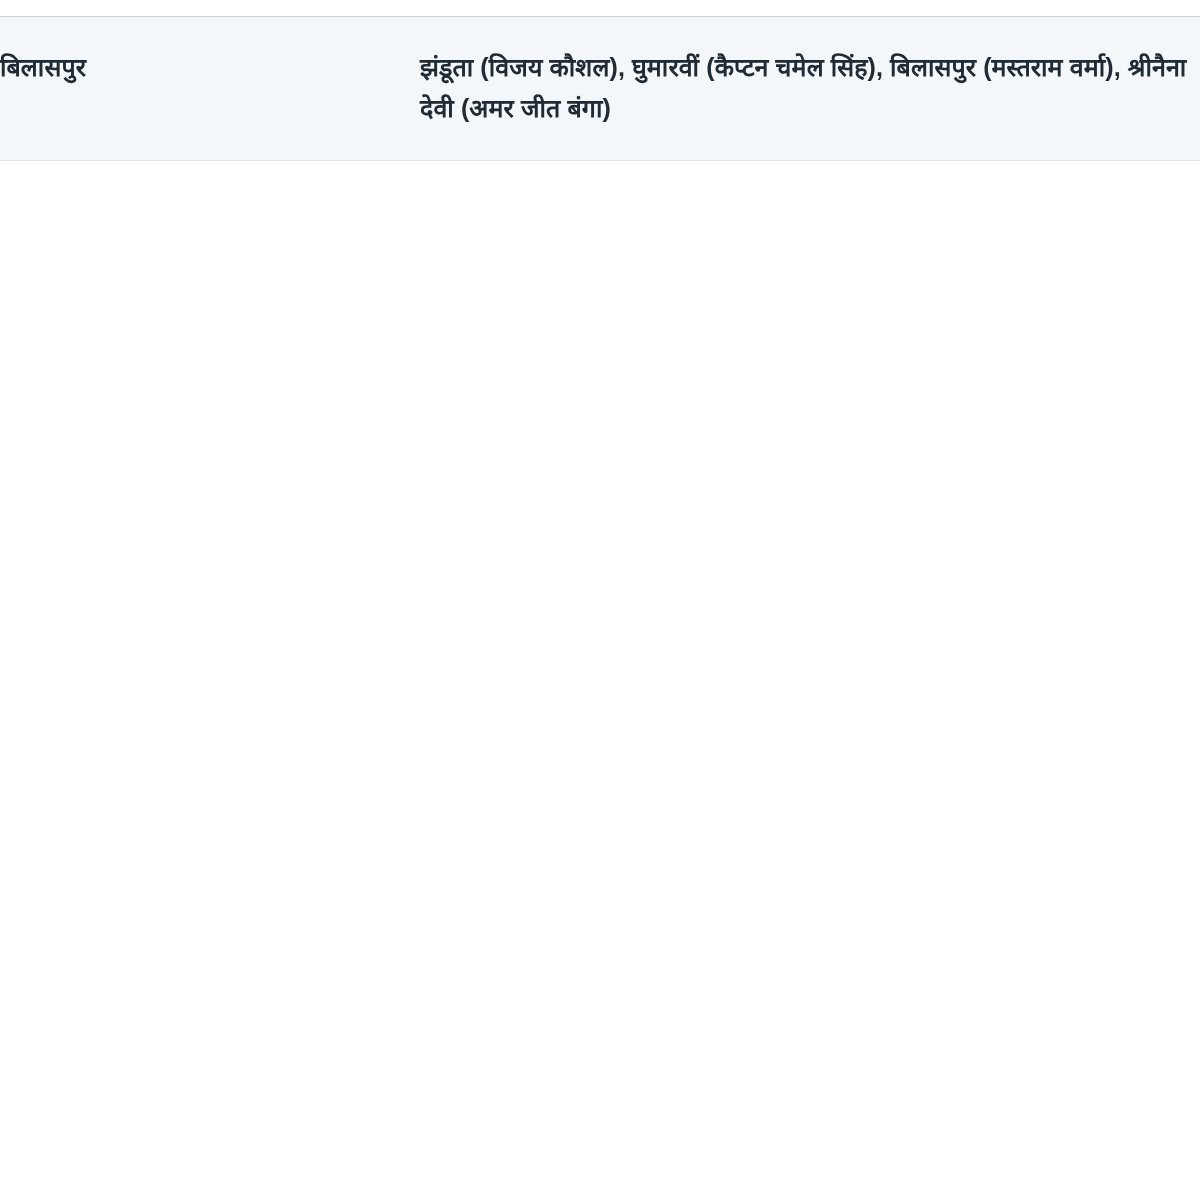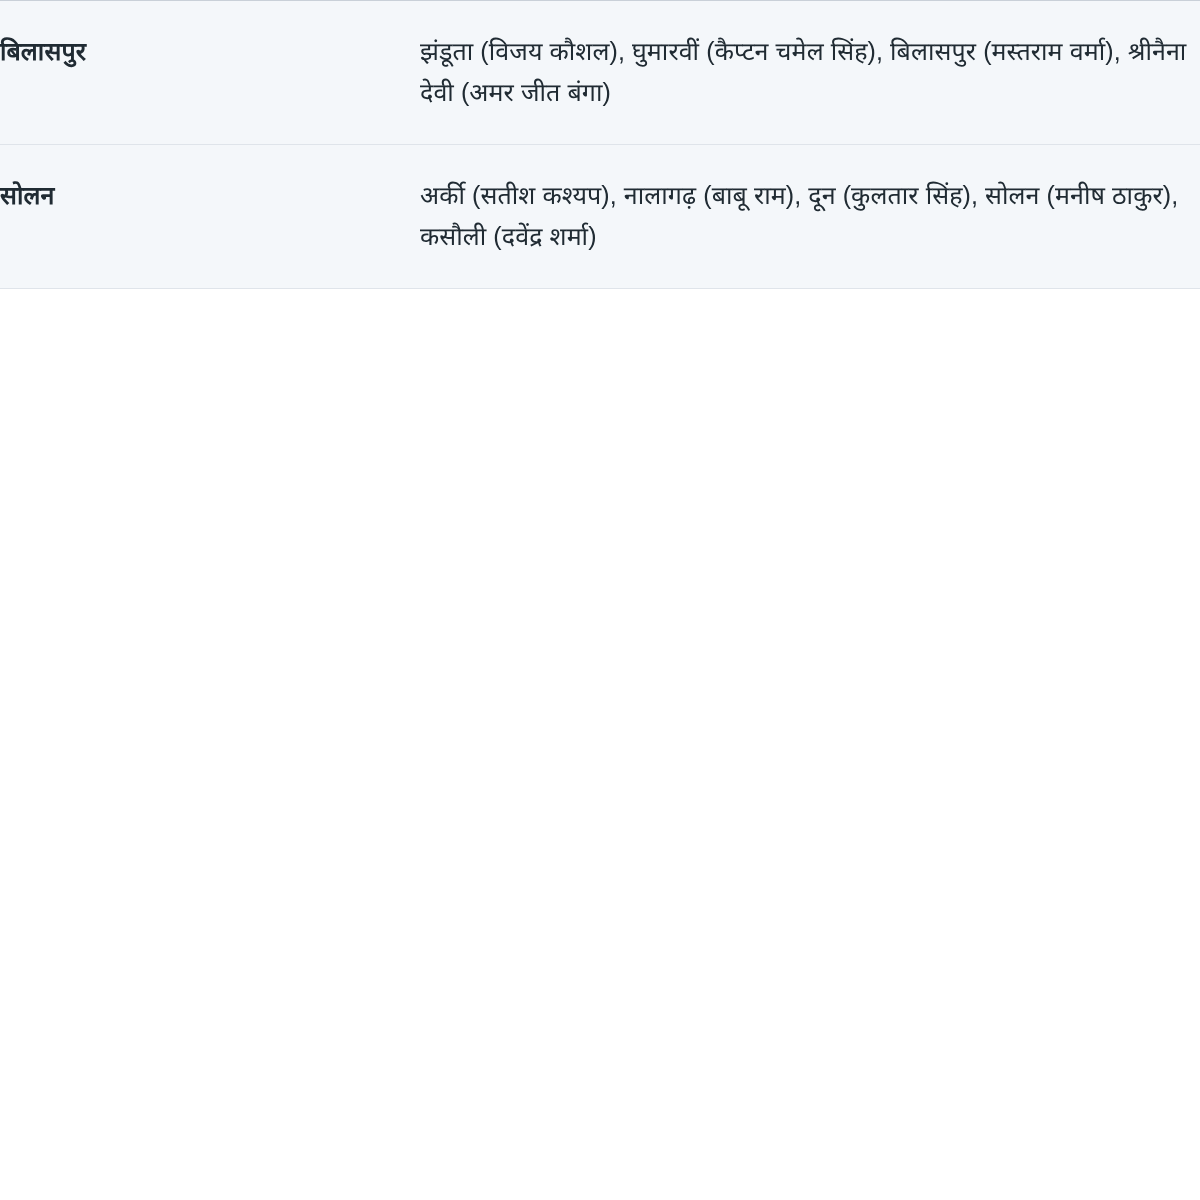--- a/index.html
+++ b/index.html
@@ -17,21 +17,21 @@
     width: 1200px;
     height: 1200px;
     background: #ffffff;
     overflow: hidden;
   }
 
   
   .table-panel {
     position: absolute;
     left: 0;
-    top: 0;
+    top: 16px;
     width: 1200px;
     background: #f4f7fa;
     padding: 0;
     box-sizing: border-box;
   }
 
   table.constituency-table {
     width: 1200px;
     border-collapse: collapse;
     table-layout: fixed;
@@ -60,21 +60,21 @@
   td.district-cell {
     padding-left: 36px;
     padding-right: 18px;
     font-weight: 700;
     white-space: nowrap;
   }
 
   td.seats-cell {
     padding-left: 0px;
     padding-right: 82px;
-    font-weight: 400;
+    font-weight: 700;
     margin-top: 33px;
   }
 
   
   .panel-bottom-rule {
     width: 1200px;
     height: 1px;
     background: #dfe4ea;
   }
 
@@ -92,24 +92,20 @@
     <table class="constituency-table">
       <colgroup>
         <col class="col-district">
         <col class="col-seats">
       </colgroup>
       <tbody>
         <tr>
           <td class="district-cell">बिलासपुर</td>
           <td class="seats-cell">झंडूता (विजय कौशल), घुमारवीं (कैप्टन चमेल सिंह), बिलासपुर (मस्तराम वर्मा), श्रीनैना देवी (अमर जीत बंगा)</td>
         </tr>
-        <tr>
-          <td class="district-cell">सोलन</td>
-          <td class="seats-cell">अर्की (सतीश कश्यप), नालागढ़ (बाबू राम), दून (कुलतार सिंह), सोलन (मनीष ठाकुर), कसौली (दवेंद्र शर्मा)</td>
-        </tr>
       </tbody>
     </table>
     <div class="panel-bottom-rule"></div>
   </div>
 
   <div class="blank-area"></div>
 
 </div>
 
 </body></html>

